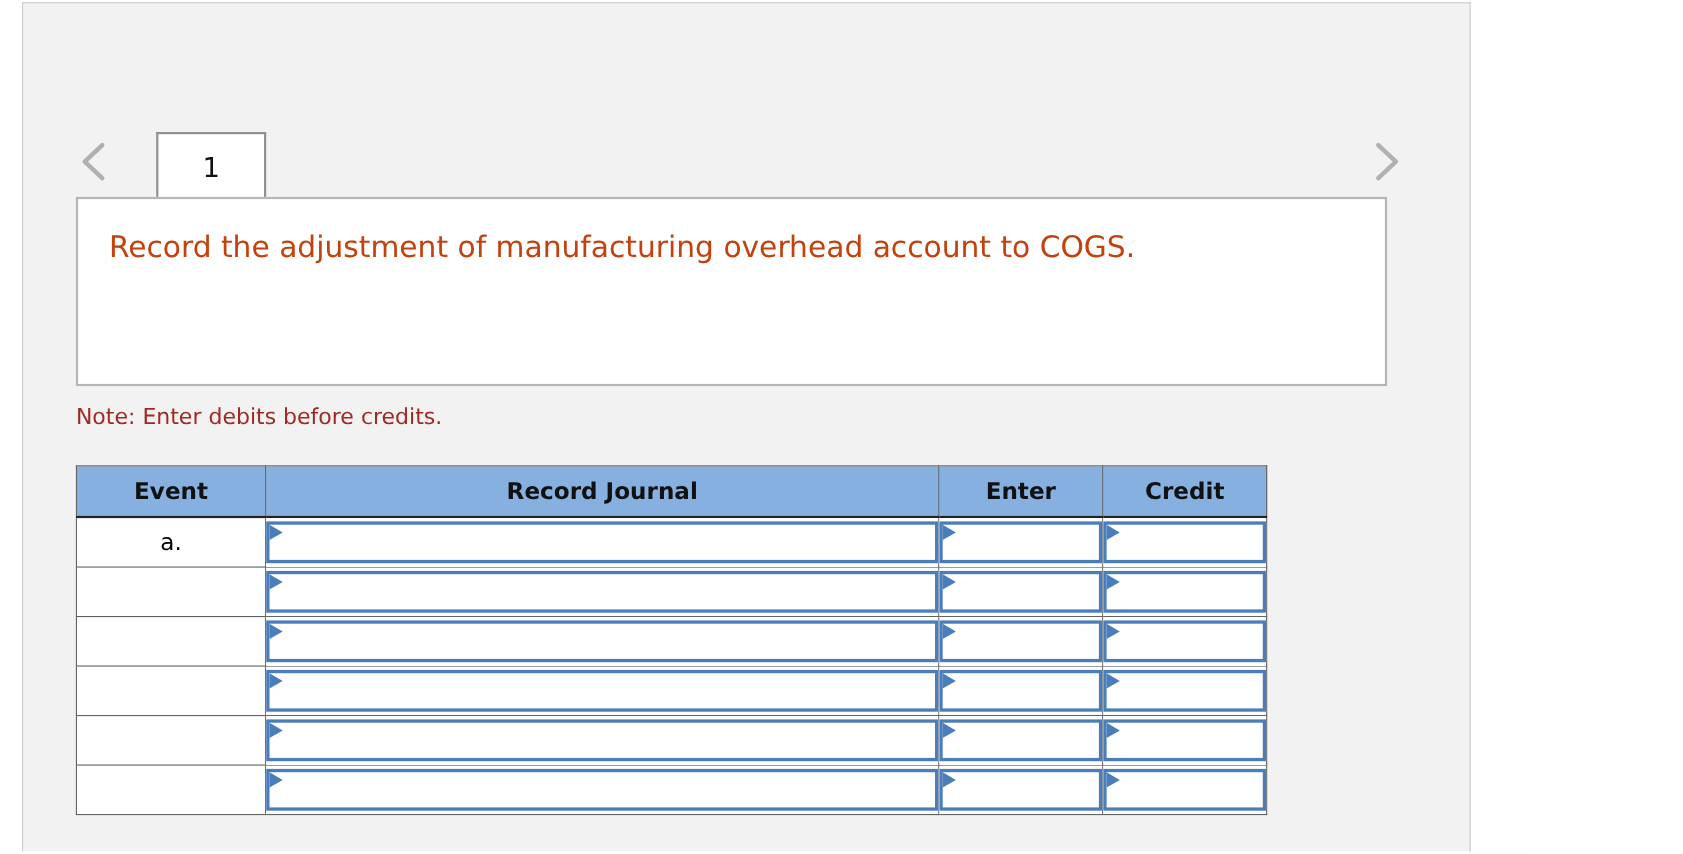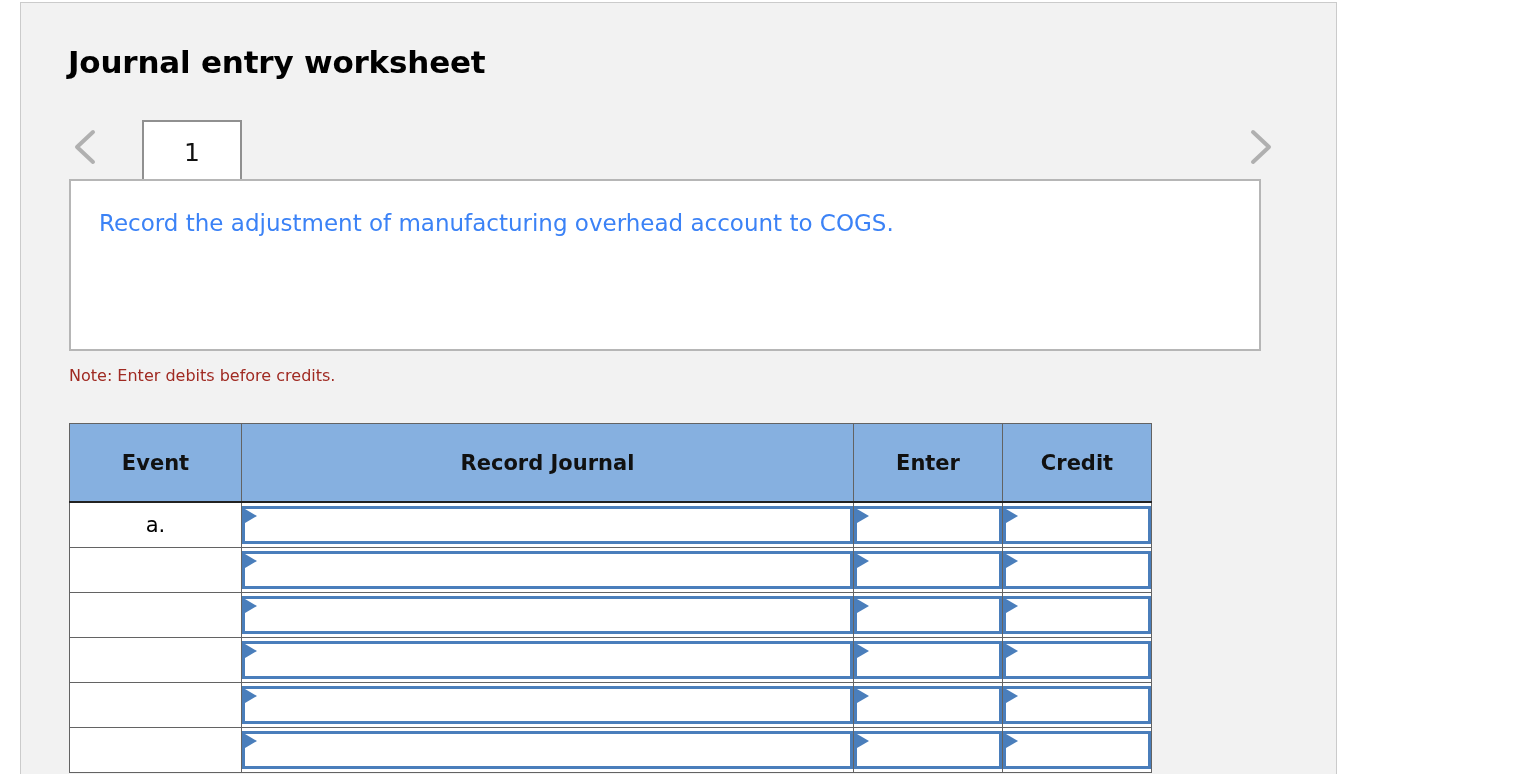--- a/index.html
+++ b/index.html
@@ -92,31 +92,31 @@
     width: 1192px;
     height: 172px;
     background: #ffffff;
     border: 2px solid #b6b6b6;
     box-sizing: border-box;
   }
   .instruction-text {
     position: absolute;
     left: 28px;
     top: 29px;
-    font-size: 23px;
-    color: #3b82f6;
+    font-size: 27px;
+    color: #c2410c;
     white-space: nowrap;
   }
 
   
   .note {
     position: absolute;
     left: 48px;
     top: 363px;
-    font-size: 16px;
+    font-size: 20px;
     color: #a02a22;
     white-space: nowrap;
   }
 
   
   .journal-table {
     position: absolute;
     left: 48px;
     top: 420px;
     width: 1082px;
@@ -124,21 +124,21 @@
     table-layout: fixed;
   }
   .journal-table th {
     background: #86b0e0;
     border: 1px solid #636363;
     border-bottom: 2px solid #222222;
     font-size: 21px;
     font-weight: bold;
     color: #111111;
     height: 45px;
-    padding: 16px;
+    padding: 0;
     text-align: center;
   }
   .journal-table td {
     border: 1px solid #636363;
     background: #ffffff;
     height: 44px;
     padding: 0;
     vertical-align: middle;
   }
   .col-event   { width: 172px; }
@@ -173,21 +173,20 @@
     border-style: solid;
     border-width: 7px 0 7px 12px;
     border-color: transparent transparent transparent #4a7ebb;
   }
 </style>
 </head>
 <body>
 
 <div class="panel">
 
-  <div class="worksheet-title">Journal entry worksheet</div>
 
   <div class="tab-strip">
 
     <div class="nav-chevron nav-prev">
       <svg width="34" height="44" viewBox="0 0 34 44" aria-hidden="true">
         <polyline points="24,7 8,22 24,37" fill="none" stroke="#b0b0b0" stroke-width="4" stroke-linecap="round" stroke-linejoin="round"></polyline>
       </svg>
     </div>
 
     <div class="tab-item">

